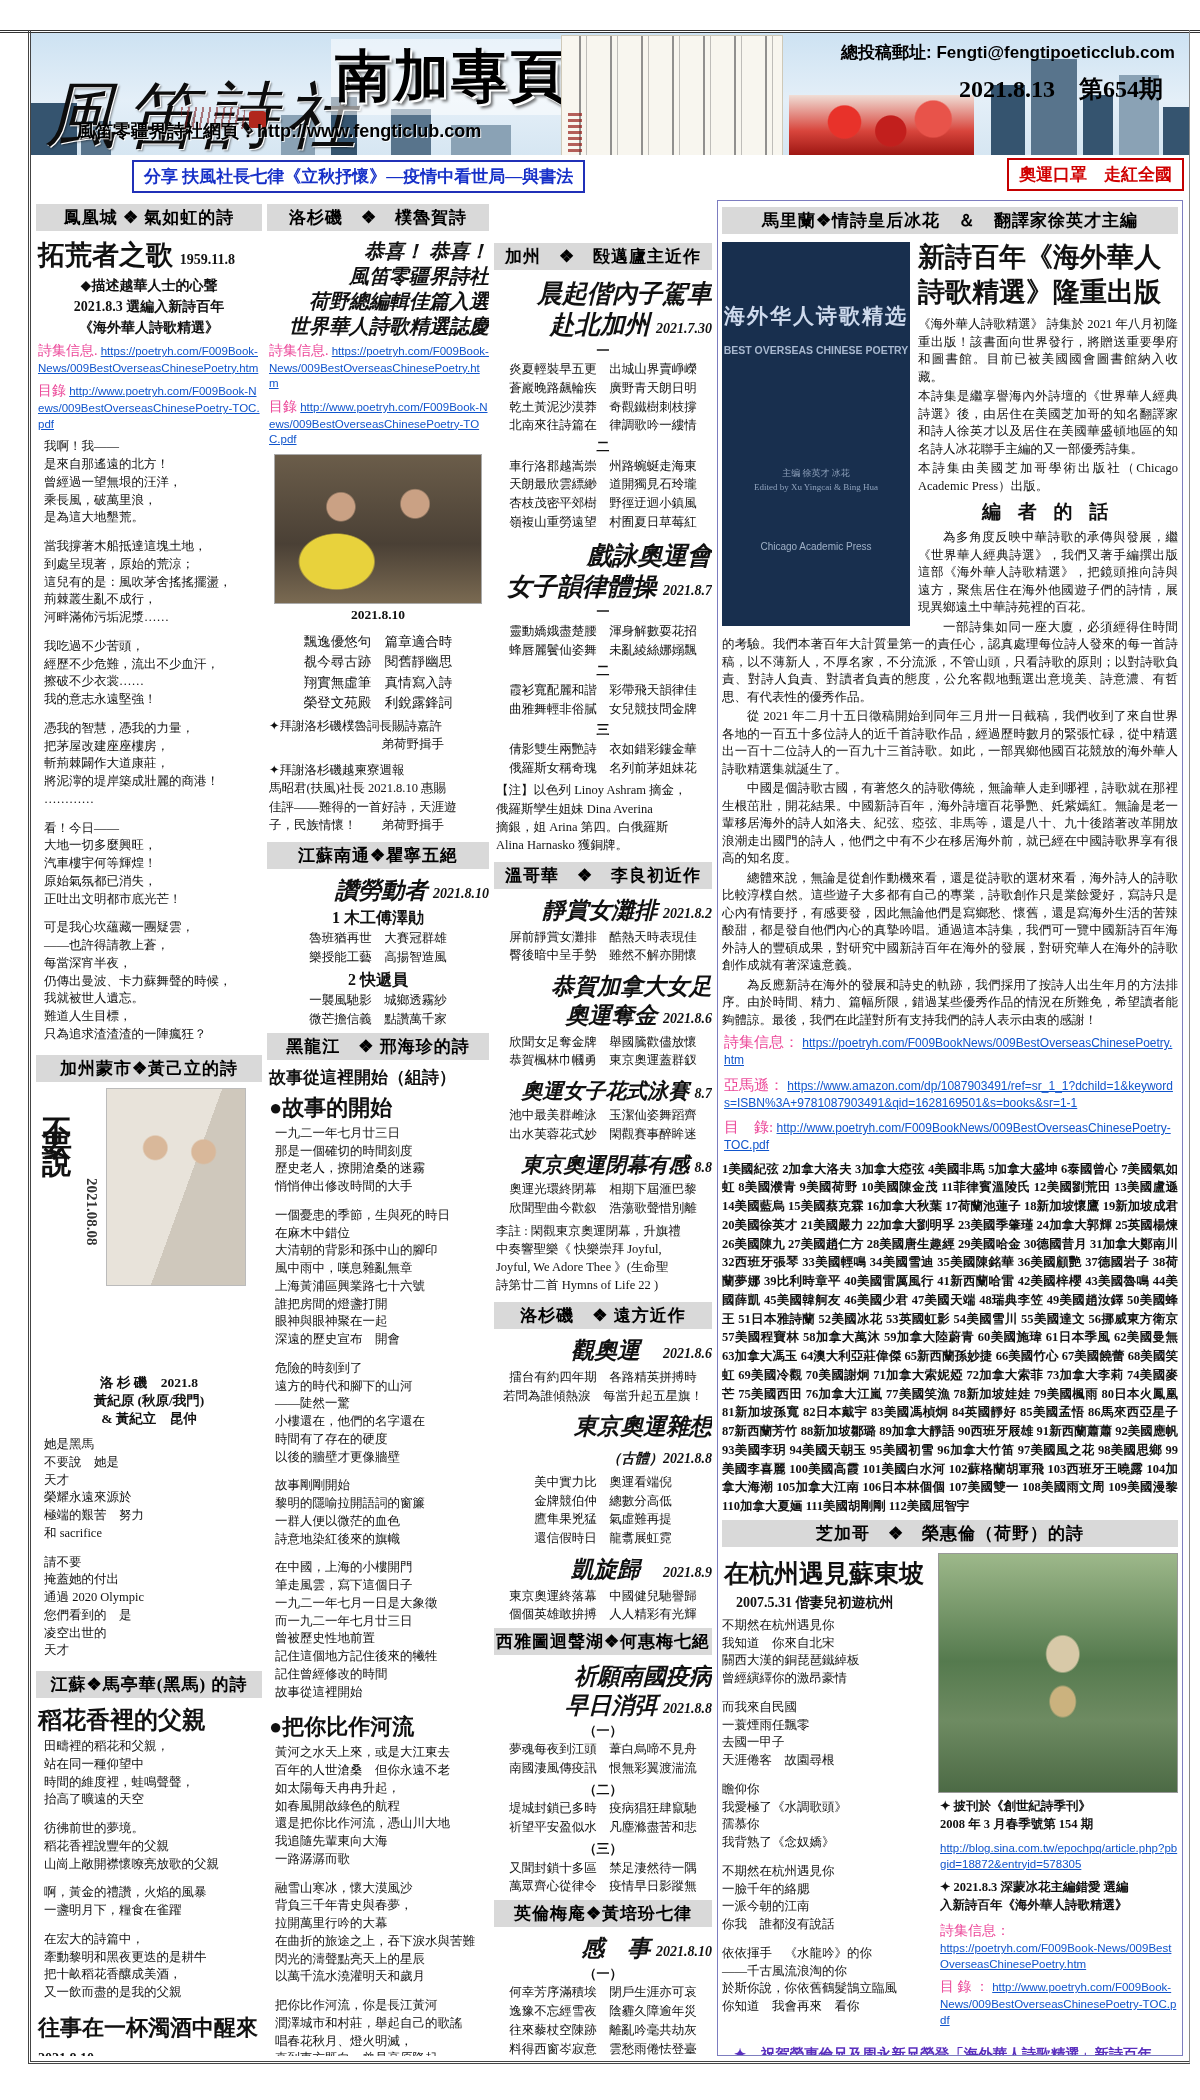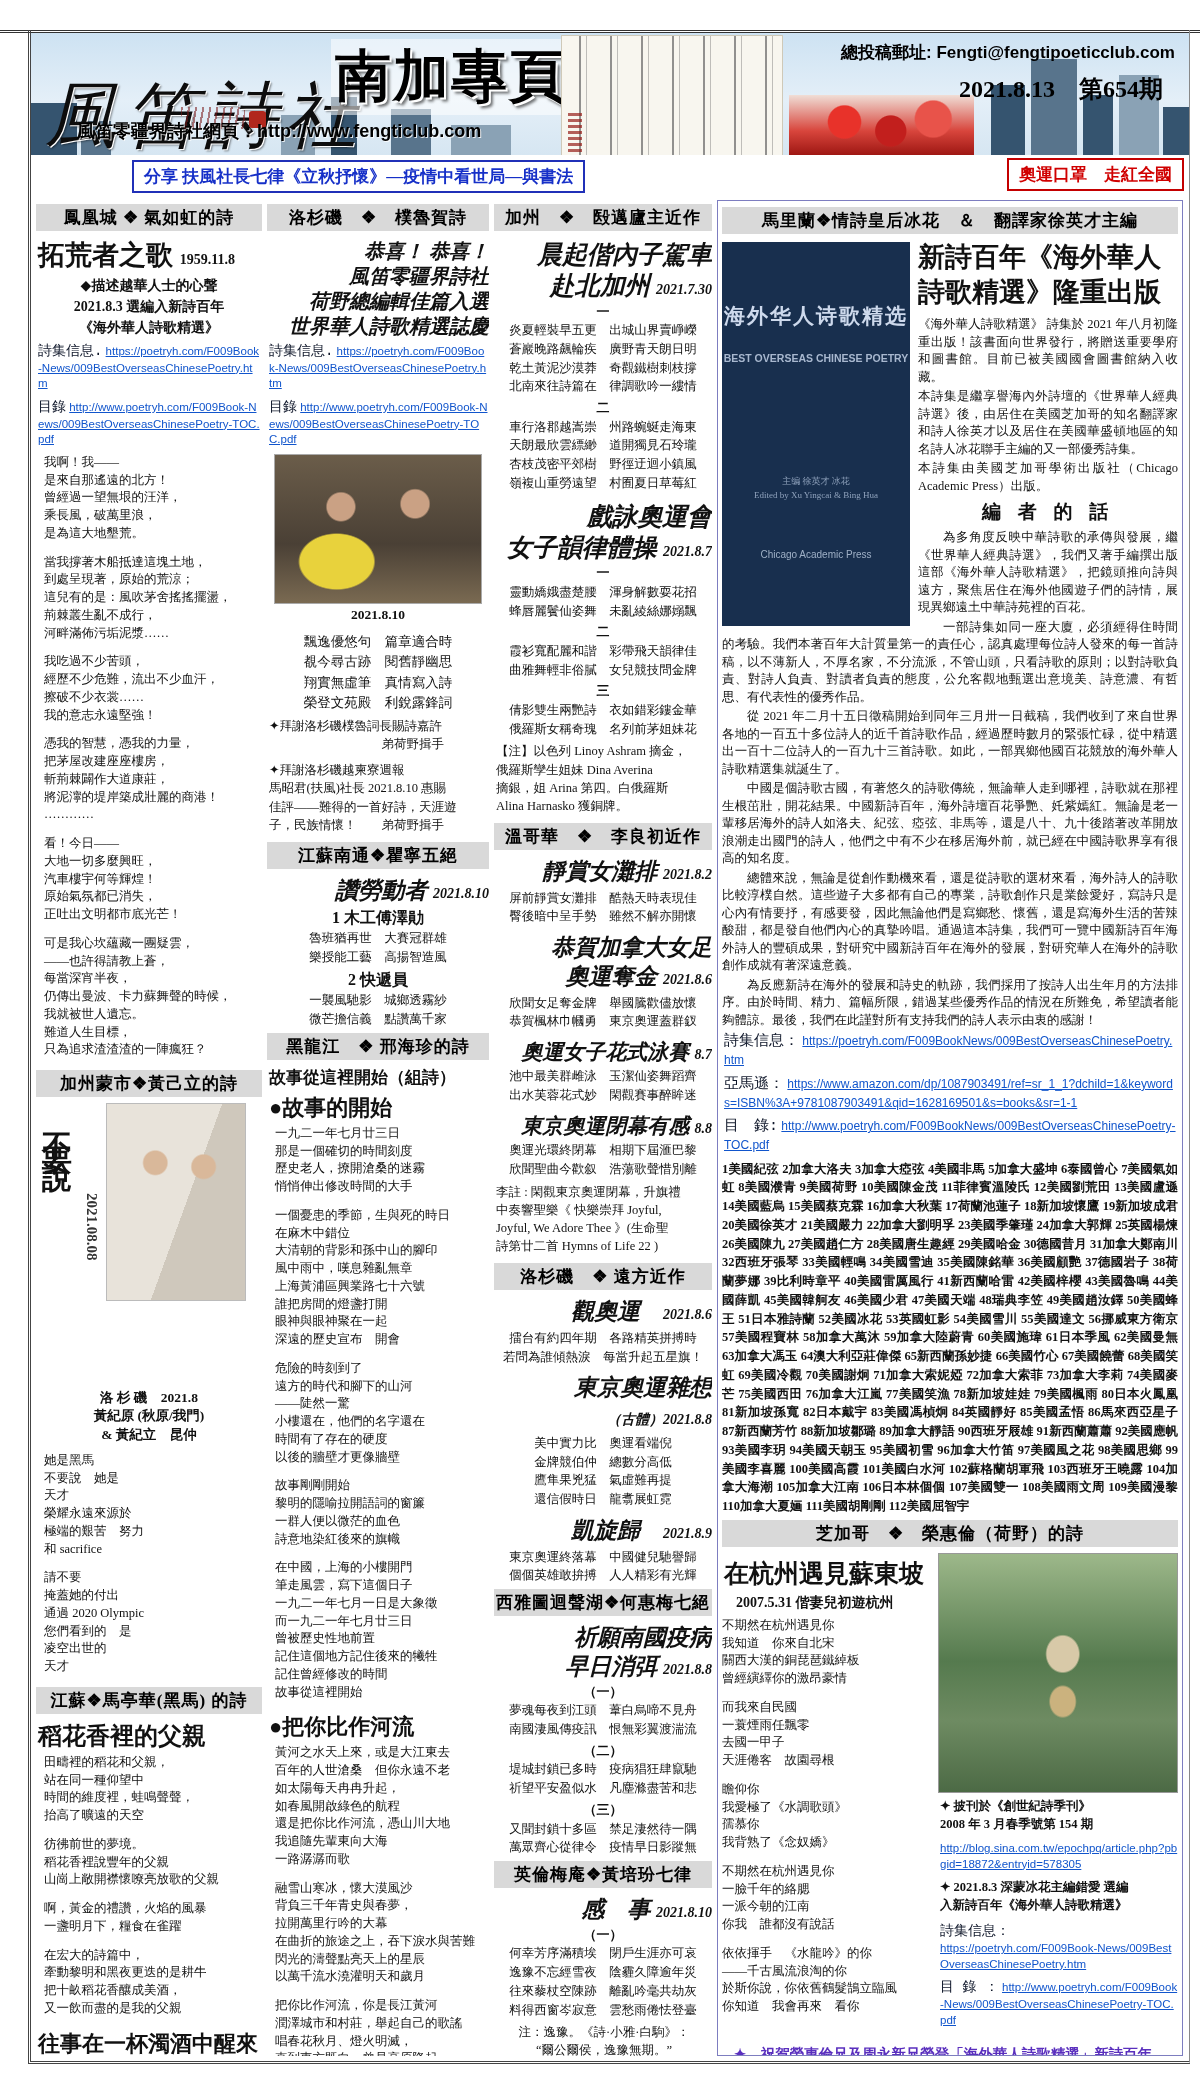--- a/index.html
+++ b/index.html
@@ -32,45 +32,45 @@
       font-family:"Liberation Sans",sans-serif;}
   .issue-line{position:absolute;right:26px;top:40px;font-size:24px;font-weight:bold;color:#000;}
   
   .banner-left{position:absolute;left:132px;top:160px;border:2px solid #2030b8;color:#1630c8;
       font-size:17px;font-weight:bold;padding:3px 10px;background:rgba(255,255,255,.85);}
   .banner-right{position:absolute;right:16px;top:158px;border:2px solid #c40000;color:#d00000;
       font-size:17px;font-weight:bold;padding:3px 10px;background:rgba(255,255,255,.9);}
   
   .main{position:absolute;left:36px;top:200px;width:1148px;height:1856px;display:flex;gap:5px;overflow:hidden;}
   .col{overflow:hidden;}
-  .col1{width:226px;} .col2{width:222px;} .col3{width:218px;}
+  .col1{width:226px;} .col2{width:222px;} .col3{width:218px;margin-top:39px;}
   .col4{width:466px;border:1px solid #7d7dc0;padding:2px 4px;box-sizing:border-box;}
   .colhead{background:#d9d9d9;color:#000;font-weight:bold;font-size:17px;text-align:center;
       padding:2px 0;margin:4px 0 6px 0;letter-spacing:1px;}
   .ptitle{font-size:25px;font-weight:bold;text-align:right;line-height:1.25;margin:8px 0 2px;font-style:italic;}
   .ptitle .pdate{font-size:14px;}
   .ptitle-left{font-size:27px;font-weight:bold;margin:4px 0 2px 2px;}
   .pdate{font-size:14px;font-weight:bold;}
   .subnote{font-size:14px;font-weight:bold;text-align:center;line-height:1.5;margin:2px 0 4px;}
   .stanza{margin:0 0 11px 0;}
   .pline{font-size:12.5px;line-height:1.42;}
   .col1 .pline,.col2 .pline{padding-left:8px;}
   .couplets{font-size:12.5px;line-height:1.5;text-align:center;margin-bottom:4px;}
   .partlbl{text-align:center;font-size:13px;font-weight:bold;line-height:1.2;margin:2px 0;}
   .linkblock{font-size:11.5px;font-family:"Liberation Sans",sans-serif;margin:3px 0 6px 2px;word-break:break-all;line-height:1.35;}
-  .linklbl{font-size:14px;color:#0f172a;font-family:Liberation Mono, monospace;}
+  .linklbl{font-size:14px;color:#ec4899;font-family:Liberation Serif, serif;}
   a.glink{color:#1155cc;text-decoration:underline;cursor:pointer;}
   .photo{display:block;}
   .caption{font-size:13.5px;font-weight:bold;text-align:center;line-height:1.35;}
   .notetext{font-size:12.5px;line-height:1.45;margin:4px 0 8px 2px;}
   
   .bookcover{float:left;width:188px;height:384px;background:#182f4e;margin:2px 8px 6px 0;
       text-align:center;box-sizing:border-box;padding-top:60px;}
   .bc-cn{color:#cdd9ec;font-size:21px;font-weight:bold;letter-spacing:2px;}
-  .bc-en{color:#a8b8cf;font-size:10.5px;font-weight:bold;margin-top:22px;font-family:"Liberation Sans",sans-serif;}
+  .bc-en{color:#a8b8cf;font-size:10.5px;font-weight:bold;margin-top:14px;font-family:"Liberation Sans",sans-serif;}
   .bc-ed{color:#8fa2bc;font-size:9px;margin-top:110px;line-height:1.6;}
   .bc-pub{color:#9fb0c6;font-size:10px;margin-top:46px;font-family:"Liberation Sans",sans-serif;}
   .art-title{font-size:27px;font-weight:bold;line-height:1.3;margin:2px 0 6px;}
   .para{font-size:12.5px;line-height:1.4;margin:0 0 2px;text-align:justify;}
   .para.indent{text-indent:2em;}
   .ednote-title{font-size:19px;font-weight:bold;text-align:center;letter-spacing:6px;margin:4px 0;}
   .signature{font-size:17px;font-weight:bold;text-align:center;margin:4px 0 6px;clear:both;}
   .poets{font-size:12.5px;font-weight:600;line-height:1.5;text-align:justify;margin:2px 0 4px;}
   .hz-flex{display:flex;gap:8px;}
   .hz-left{width:210px;}

